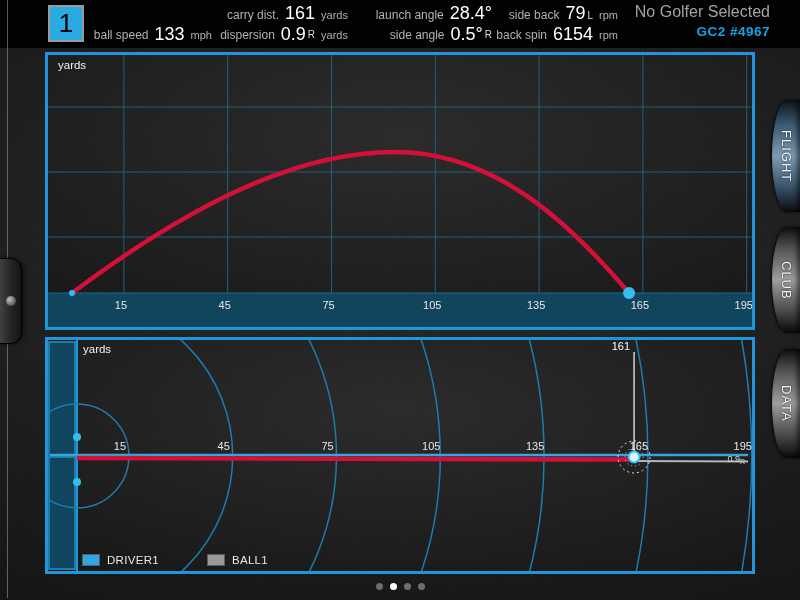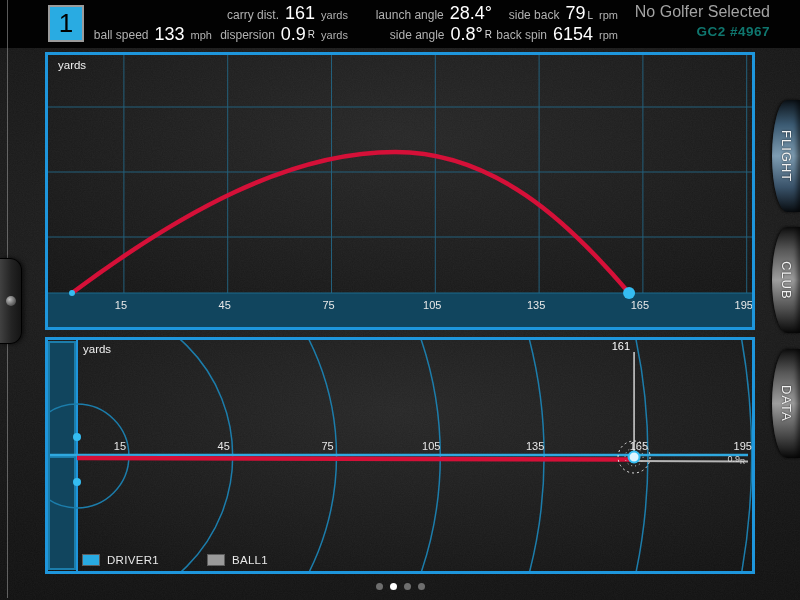--- a/index.html
+++ b/index.html
@@ -12,21 +12,21 @@
            border:2px solid #9b9b9b;box-sizing:border-box;display:flex;align-items:center;
            justify-content:center;font-size:26px;color:#000;cursor:pointer;}
   .statcol{position:absolute;top:0;height:48px;}
   .srow{position:absolute;right:0;display:flex;align-items:baseline;gap:6px;white-space:nowrap;}
   .srow.r1{top:3px;} .srow.r2{top:24px;align-items:center;}
   .slabel{font-size:12px;color:#b2b2b2;}
   .sval{font-size:18px;color:#fff;}
   .ssub{font-size:10px;color:#dedede;margin-left:-4px;}
   .sunit{font-size:11px;color:#b2b2b2;}
   .golfer{font-size:16px;color:#a3a3a3;}
-  .device{font-size:13.5px;font-weight:bold;color:#0f766e;letter-spacing:.5px;}
+  .device{font-size:13.5px;font-weight:bold;color:#0ea5e9;letter-spacing:.5px;}
 
   
   .content{position:absolute;left:0;top:48px;width:800px;height:552px;
            background:radial-gradient(120% 90% at 50% 35%, #262626 0%, #1a1a1a 45%, #0c0c0c 100%);}
   .noise{position:absolute;left:0;top:0;width:100%;height:100%;opacity:.10;pointer-events:none;}
 
   
   .drawer-line{position:absolute;left:7px;top:0;width:1px;height:598px;background:#8a8a8a;opacity:.65;z-index:6;}
   .drawer-handle{position:absolute;left:0;top:258px;width:21px;height:84px;z-index:7;cursor:pointer;
       background:linear-gradient(90deg,#414141 0%,#232323 55%,#151515 100%);
@@ -106,21 +106,21 @@
       </div>
     </div>
 
     <div class="statcol" style="right:308px">
       <div class="srow r1">
         <span class="slabel">launch angle</span>
         <span class="sval">28.4°</span>
       </div>
       <div class="srow r2">
         <span class="slabel">side angle</span>
-        <span class="sval">0.8°</span>
+        <span class="sval">0.5°</span>
         <span class="ssub">R</span>
       </div>
     </div>
 
     <div class="statcol" style="right:182px">
       <div class="srow r1">
         <span class="slabel">side back</span>
         <span class="sval">79</span>
         <span class="ssub">L</span>
         <span class="sunit">rpm</span>

